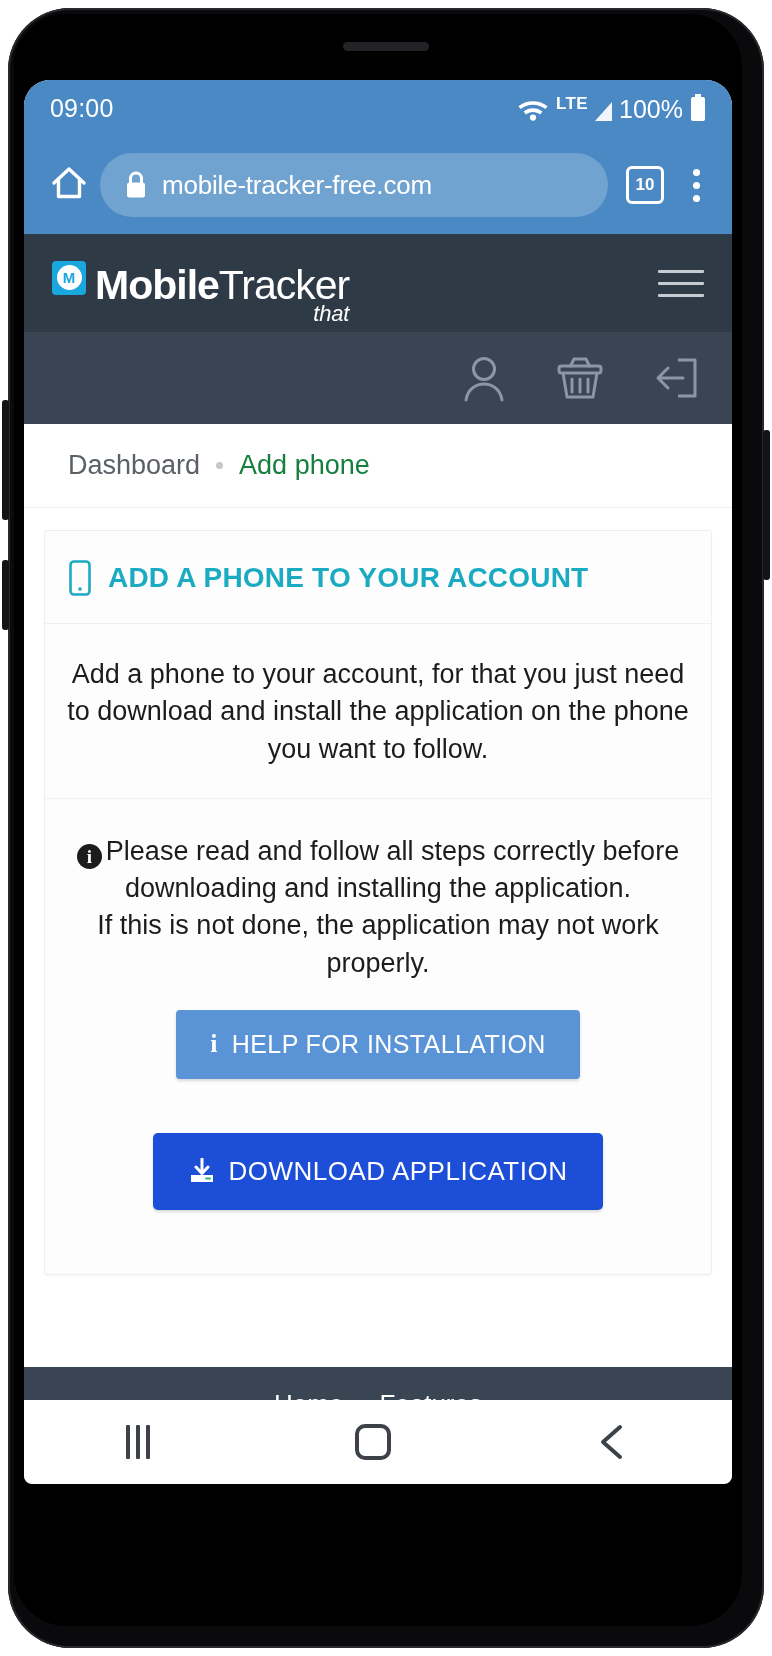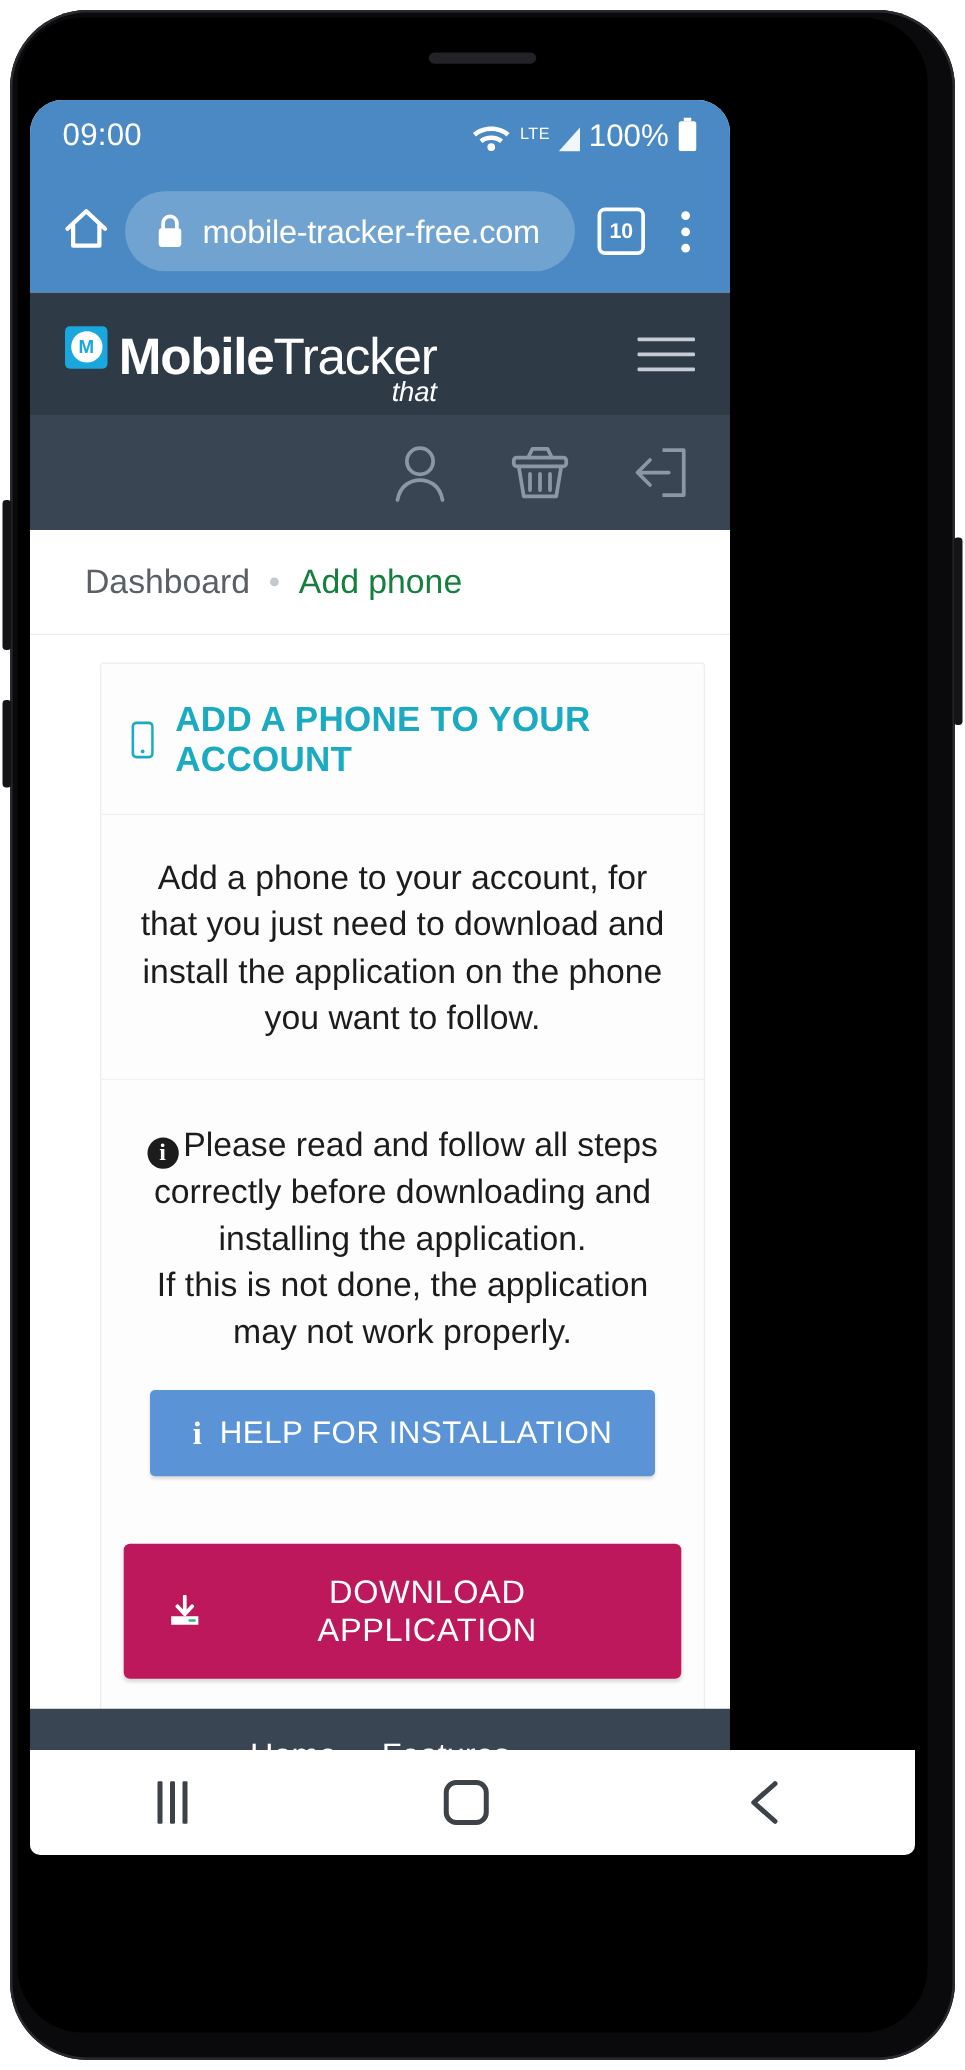--- a/index.html
+++ b/index.html
@@ -47,21 +47,21 @@
     border-radius: 3px;
   }
   .btn-vol   { left: 2px; top: 400px; width: 7px; height: 120px; }
   .btn-power { left: 2px; top: 560px; width: 7px; height: 70px; }
   .btn-right { right: 2px; top: 430px; width: 7px; height: 150px; }
 
   
   #screen {
     position: absolute;
     left: 24px; top: 80px;
-    width: 560px; height: 1400px;
+    width: 708px; height: 1400px;
     background: #ffffff;
     border-radius: 26px 26px 4px 4px;
     overflow: hidden;
   }
 
   
   .status-bar {
     position: relative;
     height: 56px;
     background: #4a89c4;
@@ -76,22 +76,22 @@
     font-weight: 400;
   }
   .status-right {
     margin-left: auto;
     display: flex;
     align-items: flex-end;
     gap: 7px;
   }
   .wifi-icon { display: block; }
   .lte-label {
-    font-size: 13px;
-    font-weight: 400;
+    font-size: 17px;
+    font-weight: 700;
     letter-spacing: 0.4px;
     margin-bottom: 9px;
   }
   .signal-tri {
     width: 0; height: 0;
     border-left: 17px solid transparent;
     border-bottom: 19px solid #ffffff;
     margin-bottom: 2px;
     opacity: .92;
   }
@@ -239,21 +239,20 @@
   
   .content {
     background: #ffffff;
     padding: 22px 20px 0 20px;
   }
   .card {
     background: #fdfdfd;
     border: 1px solid #eceff1;
     border-radius: 3px;
     box-shadow: 0 1px 2px rgba(0,0,0,0.035);
-    margin-left: 36px;
   }
   .card-title {
     display: flex;
     align-items: center;
     gap: 17px;
     padding: 29px 24px 27px 24px;
     border-bottom: 1px solid #eef1f2;
   }
   .card-title-text {
     color: #1aabc2;
@@ -315,21 +314,21 @@
     padding: 20px 34px;
     margin-top: 28px;
   }
   .btn-help .i-glyph {
     font-family: "Liberation Serif", serif;
     font-weight: 700;
     font-size: 26px;
     line-height: 1;
   }
   .btn-download {
-    background: #be185d;
+    background: #1d4ed8;
     font-size: 26px;
     font-weight: 400;
     letter-spacing: 0.5px;
     padding: 23px 36px;
     margin-top: 54px;
     margin-bottom: 4px;
     border-radius: 5px;
   }
   .card-foot { height: 34px; }
 

